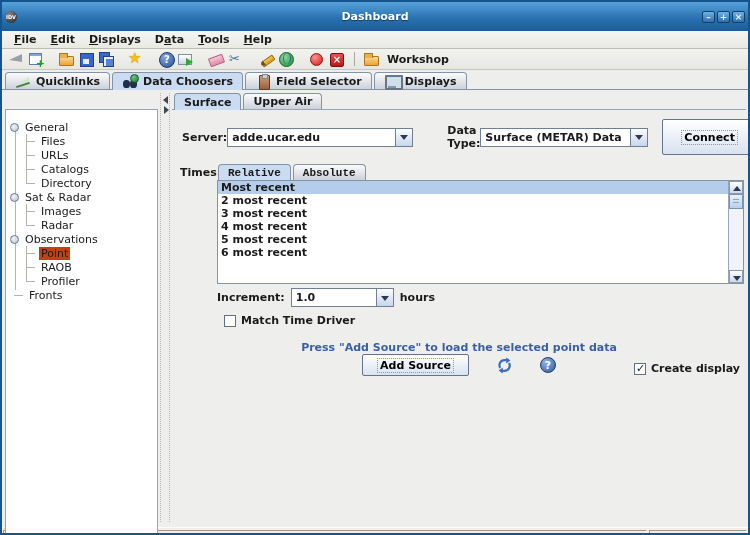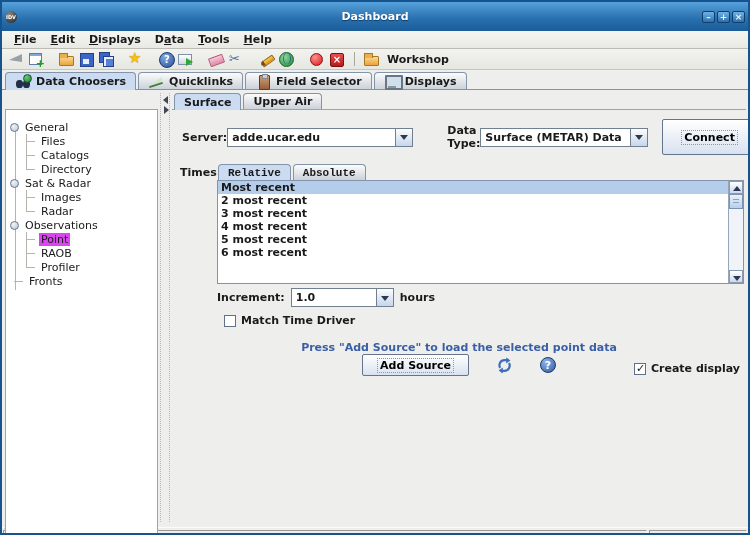--- a/index.html
+++ b/index.html
@@ -123,21 +123,21 @@
   .tree-knob { width:9px; height:9px; margin-left:4px; border:1px solid #68788c; border-radius:50%;
                background:radial-gradient(circle at 35% 30%, #f0f4f8, #b8c4d4); flex:none; }
   .tree-root-label { margin-left:6px; white-space:nowrap; }
   .tree-ind { width:10px; height:14px; margin-left:20px; position:relative; flex:none; }
   .tree-ind::before { content:''; position:absolute; left:0; top:0; height:14px; border-left:1px solid #b4b4ac; }
   .tree-ind.last::before { height:8px; }
   .tree-ind::after { content:''; position:absolute; left:0; top:7px; width:9px; border-top:1px solid #b4b4ac; }
   .tree-ind.root-leaf { margin-left:8px; width:9px; }
   .tree-ind.root-leaf::before { display:none; }
   .tree-child-label { margin-left:3px; white-space:nowrap; padding:0 2px; }
-  .tree-row.selected .tree-child-label { background:#d946ef; }
+  .tree-row.selected .tree-child-label { background:#c2410c; }
 
   .splitter { position:absolute; left:158px; top:3px; width:10px; height:429px;
               border-left:1px dotted #b8b8b0; border-right:1px dotted #b8b8b0; }
   .split-arrow-left { position:absolute; left:2px; top:3px; width:0; height:0;
       border:4px solid transparent; border-right:5px solid #404858; border-left:none; }
   .split-arrow-right { position:absolute; left:3px; top:13px; width:0; height:0;
       border:4px solid transparent; border-left:5px solid #404858; border-right:none; }
 
   .right-panel { position:absolute; left:170px; top:0; right:2px; height:435px; }
 
@@ -247,29 +247,29 @@
       <span class="tbicon tb-record grp"></span>
       <span class="tbicon tb-stop"></span>
       <span class="tb-sep"></span>
       <span class="workshop">
         <span class="tbicon icon-folder"></span>
         <span>Workshop</span>
       </span>
     </div>
 
   <div class="tabrow" id="main-tabs">
+      <div class="tab">
+        <span class="tabicon ti-quicklinks"></span>
+        <span>Quicklinks</span>
+      </div>
       <div class="tab selected">
         <span class="tabicon ti-data-choosers"></span>
         <span>Data Choosers</span>
       </div>
       <div class="tab">
-        <span class="tabicon ti-quicklinks"></span>
-        <span>Quicklinks</span>
-      </div>
-      <div class="tab">
         <span class="tabicon ti-field-selector"></span>
         <span>Field Selector</span>
       </div>
       <div class="tab">
         <span class="tabicon ti-displays"></span>
         <span>Displays</span>
       </div>
     </div>
 
   <div class="content">
@@ -277,20 +277,24 @@
     <div class="tree-panel">
       <div class="tree-lines"></div>
       <div id="tree-items">
           <div class="tree-row">
             <span class="tree-knob"></span>
             <span class="tree-root-label">General</span>
           </div>
           <div class="tree-row">
             <span class="tree-ind"></span>
             <span class="tree-child-label">Files</span>
+          </div>
+          <div class="tree-row">
+            <span class="tree-ind"></span>
+            <span class="tree-child-label">URLs</span>
           </div>
           <div class="tree-row">
             <span class="tree-ind"></span>
             <span class="tree-child-label">Catalogs</span>
           </div>
           <div class="tree-row">
             <span class="tree-ind last"></span>
             <span class="tree-child-label">Directory</span>
           </div>
           <div class="tree-row">

